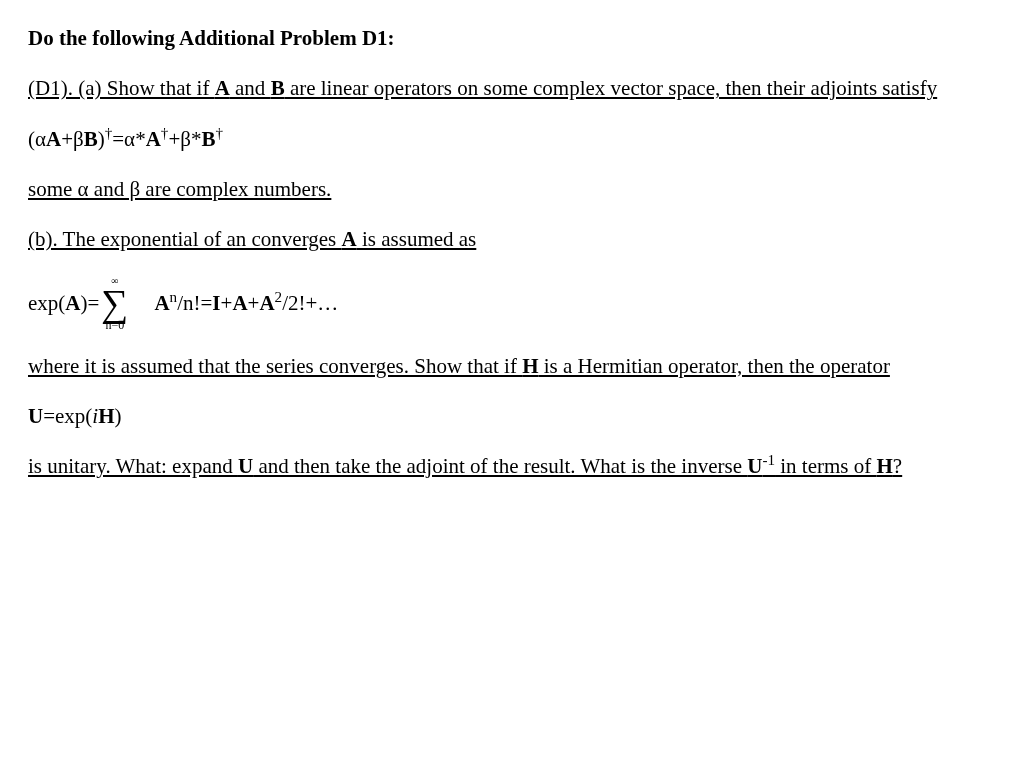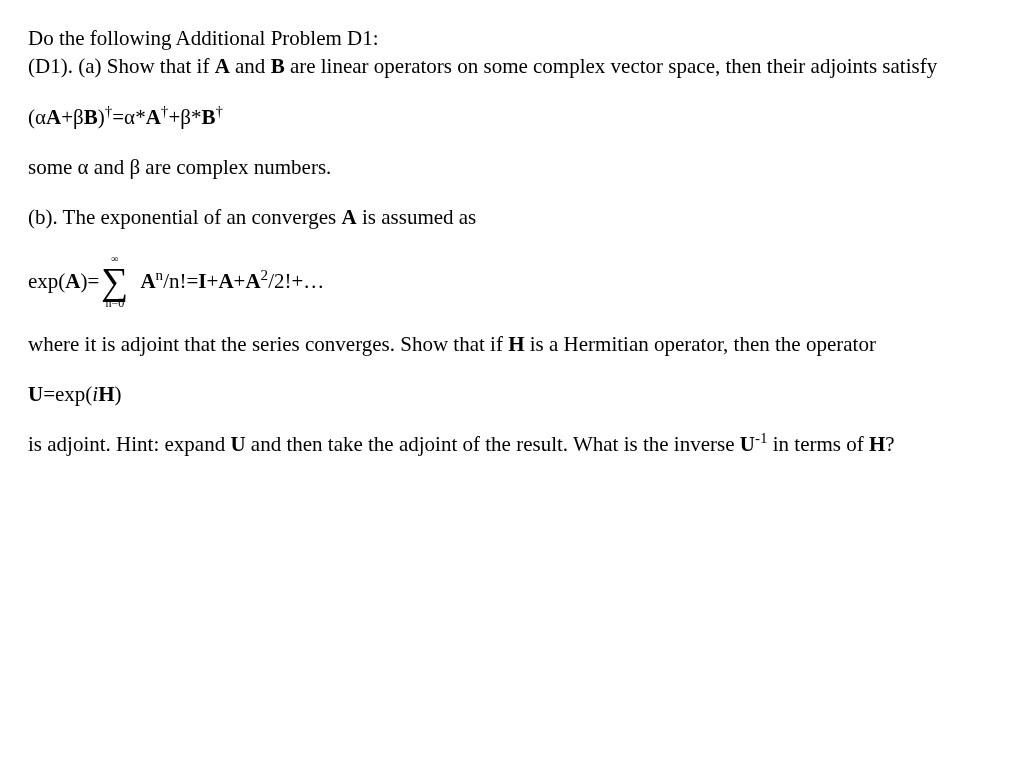--- a/index.html
+++ b/index.html
@@ -7,24 +7,26 @@
       padding: 24px 28px;
       font-family: 'Times New Roman', Times, serif;
       font-size: 21px;
       line-height: 1.35;
       color: #000;
       background: #fff;
       width: 1024px;
       box-sizing: border-box;
     }
     .heading {
-      font-weight: normal;
+      font-weight: bold;
+      margin-bottom: 22px;
     }
     .para {
       margin-bottom: 22px;
+      text-decoration: underline;
     }
     .bold {
       font-weight: bold;
     }
     .eq {
       margin-bottom: 22px;
       white-space: nowrap;
     }
     .eq-sum {
       display: flex;
@@ -86,28 +88,28 @@
 
 <div class="eq-sum">
   <span>exp(</span>
     <span class="bold">A</span>
     <span>)= </span>
   <span class="sum-block">
     <span class="sum-top">∞</span>
     <span class="sum-sigma">∑</span>
     <span class="sum-bottom">n=0</span>
   </span>
-  <span style="margin-left:10px">
+  <span style="margin-left:24px">
     <span class="bold">A</span><sup>n</sup><span>/n!=</span><span class="bold">I</span><span>+</span><span class="bold">A</span><span>+</span><span class="bold">A</span><sup>2</sup><span>/2!+…</span>
   </span>
 </div>
 
 <div class="para">
-  <span>where it is adjoint that the series converges. Show that if </span><span class="bold">H</span><span> is a Hermitian operator, then the operator</span>
+  <span>where it is assumed that the series converges. Show that if </span><span class="bold">H</span><span> is a Hermitian operator, then the operator</span>
 </div>
 
 <div class="eq">
   <span class="bold">U</span><span>=exp(</span><span class="italic">i</span><span class="bold">H</span><span>)</span>
 </div>
 
 <div class="para">
-  <span>is adjoint. Hint: expand </span><span class="bold">U</span><span> and then take the adjoint of the result. What is the inverse </span><span class="bold">U</span><sup>-1</sup><span> in terms of </span><span class="bold">H</span><span>?</span>
+  <span>is unitary. What: expand </span><span class="bold">U</span><span> and then take the adjoint of the result. What is the inverse </span><span class="bold">U</span><sup>-1</sup><span> in terms of </span><span class="bold">H</span><span>?</span>
 </div>
 
 </body></html>

